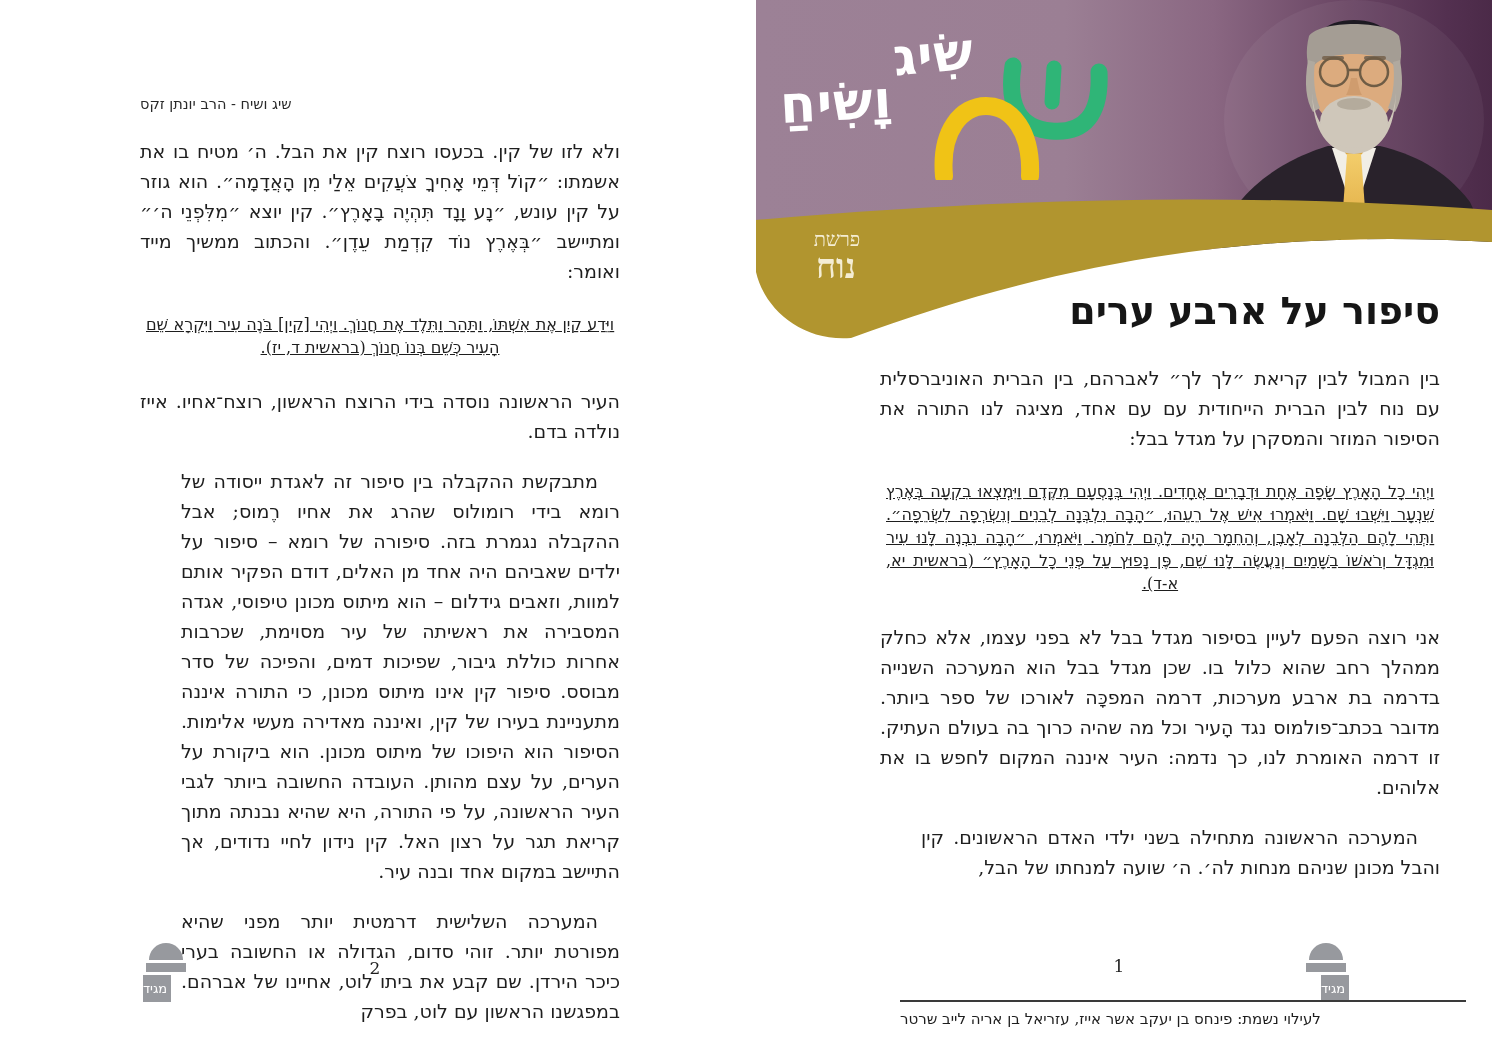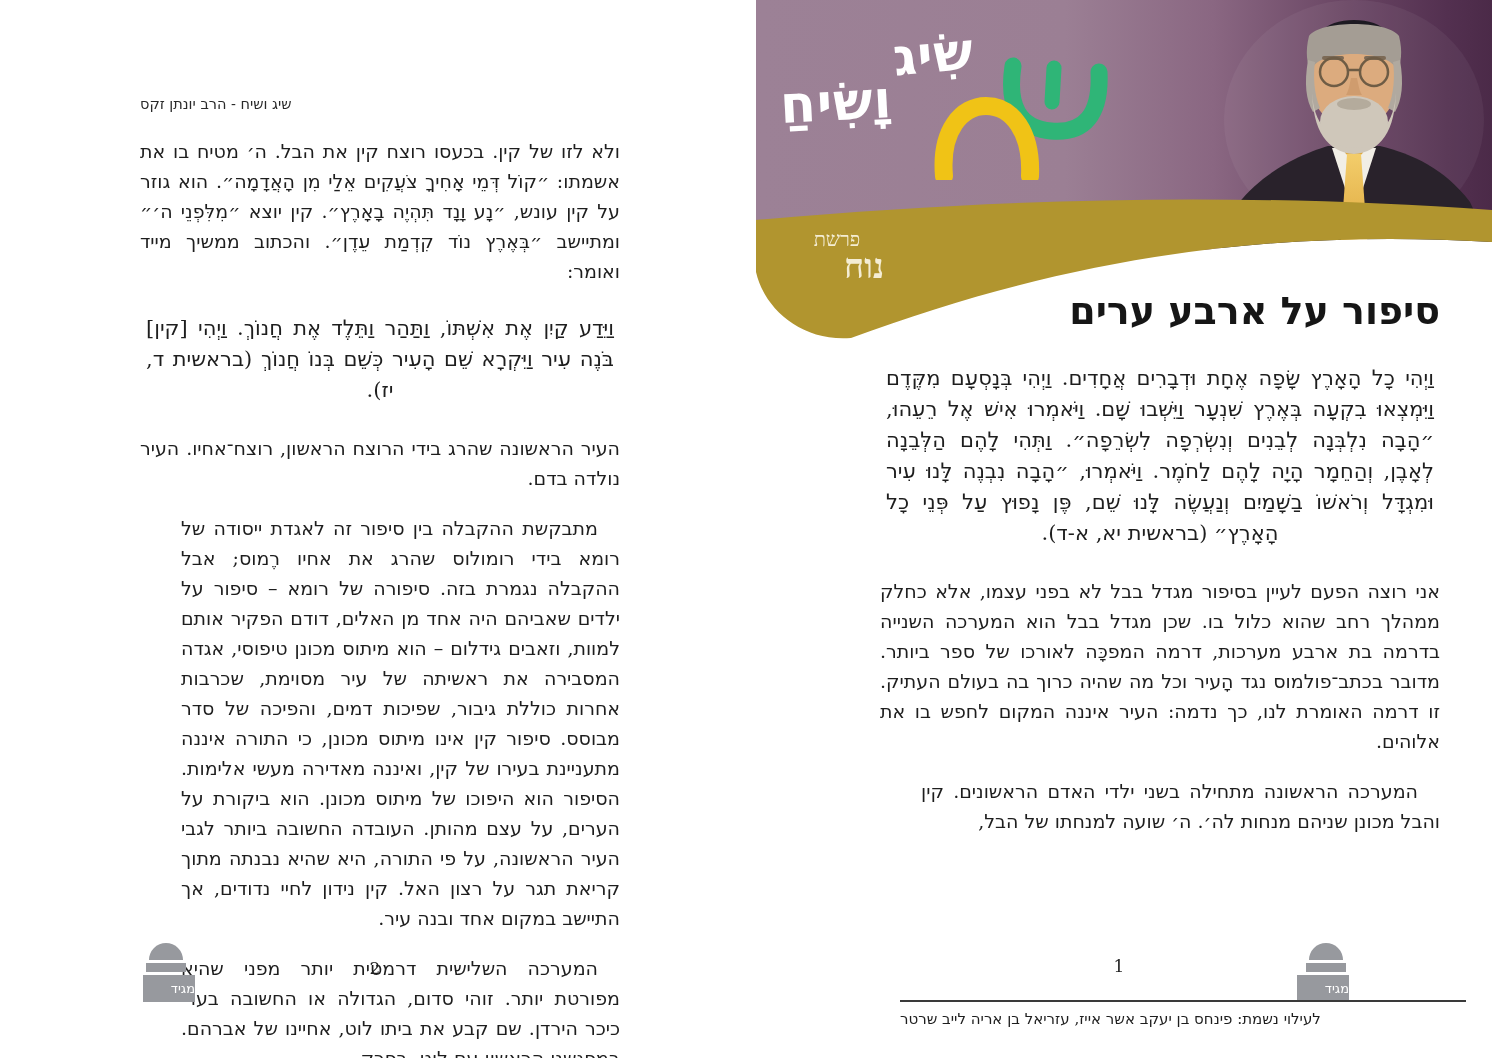--- a/index.html
+++ b/index.html
@@ -9,76 +9,76 @@
 
   
   .page { position:absolute; top:0; height:1058px; direction:rtl; }
   .page-left  { left:0;   width:756px; padding:96px 136px 0 140px; }
   .page-right { left:756px; width:736px; }
 
   .running-header { font-size:14.5px; color:#2a2a2a; text-align:left; margin-bottom:24px; }
 
   .para { font-size:19px; line-height:30px; text-align:justify; margin-bottom:20px; }
   .para.indent { text-indent:22px;margin-left:41px; }
-  .quote { font-size:21px; line-height:31px; text-align:justify; text-align-last:center;
-           margin:27px 6px 27px 6px; }
+  .quote { font-size:16px; line-height:23px; text-align:justify; text-align-last:center;
+           margin:27px 6px 27px 6px;text-decoration:underline; }
 
   
   .rp-header { position:relative; height:250px; overflow:visible;
     background:linear-gradient(90deg,#9c8196 0%,#9b7f94 42%,#8a6782 62%,#6a4664 80%,#533050 94%,#4b2a48 100%); }
   .swoosh { position:absolute; left:0; top:190px; width:736px; height:160px; pointer-events:none; }
 
   .logo-cluster { position:absolute; top:0; left:0; width:420px; height:200px; }
   .logo-word { position:absolute; color:#ffffff; font-family:"DejaVu Sans",sans-serif;
                font-weight:bold; font-size:52px; line-height:1; letter-spacing:1px; }
   .logo-word-1 { left:137px; top:28px; transform:rotate(-5deg); }
   .logo-word-2 { left:24px;  top:76px; transform:rotate(-3deg); }
   .logo-shin { position:absolute; left:243px; top:56px; }
   .logo-arch { position:absolute; left:176px; top:96px; }
 
   .portrait { position:absolute; right:0; top:0; }
 
   .parasha { position:absolute; left:18px; top:228px; width:110px; z-index:3;
              color:#f4edd4; text-align:right; font-family:Liberation Serif, serif; }
   .parasha-label { font-size:20px; padding-left:16px; text-align:center; }
-  .parasha-name  { font-size:34px; font-weight:bold; line-height:32px; padding-left:42px; text-align:right; }
+  .parasha-name  { font-size:34px; font-weight:bold; line-height:32px; padding-left:42px; text-align:left; }
 
   
   .rp-content { position:relative; z-index:3; padding:38px 52px 0 124px; }
   .page-title { font-size:38px; font-weight:bold; text-align:right; margin-bottom:30px; color:#161616; }
 
   
   .page-number { position:absolute; font-size:17px; direction:ltr; }
   .pn-left  { left:352px; top:958px; width:46px; text-align:center; }
   .pn-right { left:340px; top:956px; width:46px; text-align:center; }
 
   .maggid { position:absolute; width:46px; }
   .maggid-left  { left:143px; top:943px; }
   .maggid-right { left:547px; top:943px; }
   .maggid-dome { width:34px; height:17px; background:#97999e; border-radius:17px 17px 0 0; margin:0 auto; }
   .maggid-band { width:40px; height:9px;  background:#97999e; margin:3px auto 0; }
-  .maggid-box  { width:52px; height:27px; background:#97999e; margin-top:3px;
-                 color:#ffffff; font-size:13px; line-height:27px; text-align:right;
+  .maggid-box  { width:28px; height:27px; background:#97999e; margin-top:3px;
+                 color:#ffffff; font-size:13px; line-height:27px; text-align:left;
                  font-family:"DejaVu Sans",sans-serif; }
 
   .rp-footer-line { position:absolute; left:144px; width:566px; top:1000px; height:2px; background:#3a3a3a; }
   .rp-footer-text { position:absolute; left:144px; width:566px; top:1010px;
                     font-size:15px; text-align:left; direction:rtl; }
 </style>
 </head>
 <body>
 
 <div class="spread">
 
   <section class="page page-left">
     <div class="running-header">שיג ושיח - הרב יונתן זקס</div>
 
     <p class="para">ולא לזו של קין. בכעסו רוצח קין את הבל. ה׳ מטיח בו את אשמתו: ״קוֹל דְּמֵי אָחִיךָ צֹעֲקִים אֵלַי מִן הָאֲדָמָה״. הוא גוזר על קין עונש, ״נָע וָנָד תִּהְיֶה בָאָרֶץ״. קין יוצא ״מִלִּפְנֵי ה׳״ ומתיישב ״בְּאֶרֶץ נוֹד קִדְמַת עֵדֶן״. והכתוב ממשיך מייד ואומר:</p>
     <p class="quote">וַיֵּדַע קַיִן אֶת אִשְׁתּוֹ, וַתַּהַר וַתֵּלֶד אֶת חֲנוֹךְ. וַיְהִי [קין] בֹּנֶה עִיר וַיִּקְרָא שֵׁם הָעִיר כְּשֵׁם בְּנוֹ חֲנוֹךְ (בראשית ד, יז).</p>
-    <p class="para">העיר הראשונה שהרג בידי הרוצח הראשון, רוצח־אחיו. העיר נולדה בדם.</p>
+    <p class="para">העיר הראשונה נוסדה בידי הרוצח הראשון, רוצח־אחיו. אייז נולדה בדם.</p>
     <p class="para indent">מתבקשת ההקבלה בין סיפור זה לאגדת ייסודה של רומא בידי רומולוס שהרג את אחיו רֶמוס; אבל ההקבלה נגמרת בזה. סיפורה של רומא – סיפור על ילדים שאביהם היה אחד מן האלים, דודם הפקיר אותם למוות, וזאבים גידלום – הוא מיתוס מכונן טיפוסי, אגדה המסבירה את ראשיתה של עיר מסוימת, שכרבות אחרות כוללת גיבור, שפיכות דמים, והפיכה של סדר מבוסס. סיפור קין אינו מיתוס מכונן, כי התורה איננה מתעניינת בעירו של קין, ואיננה מאדירה מעשי אלימות. הסיפור הוא היפוכו של מיתוס מכונן. הוא ביקורת על הערים, על עצם מהותן. העובדה החשובה ביותר לגבי העיר הראשונה, על פי התורה, היא שהיא נבנתה מתוך קריאת תגר על רצון האל. קין נידון לחיי נדודים, אך התיישב במקום אחד ובנה עיר.</p>
     <p class="para indent">המערכה השלישית דרמטית יותר מפני שהיא מפורטת יותר. זוהי סדום, הגדולה או החשובה בערי כיכר הירדן. שם קבע את ביתו לוט, אחיינו של אברהם. במפגשנו הראשון עם לוט, בפרק</p>
   </section>
 
   <div class="page-number pn-left" style="left:352px;">2</div>
 
   <div class="maggid maggid-left" style="position:absolute;">
     <div class="maggid-dome"></div>
     <div class="maggid-band"></div>
     <div class="maggid-box">מגיד</div>
@@ -147,20 +147,21 @@
       </svg>
 
       <div class="parasha">
         <div class="parasha-label">פרשת</div>
         <div class="parasha-name">נוח</div>
       </div>
     </header>
 
     <div class="rp-content">
       <h1 class="page-title">סיפור על ארבע ערים</h1>
+      <p class="para">בין המבול לבין קריאת ״לך לך״ לאברהם, בין הברית האוניברסלית עם נוח לבין הברית הייחודית עם עם אחד, מציגה לנו התורה את הסיפור המוזר והמסקרן על מגדל בבל:</p>
       <p class="quote">וַיְהִי כָל הָאָרֶץ שָׂפָה אֶחָת וּדְבָרִים אֲחָדִים. וַיְהִי בְּנָסְעָם מִקֶּדֶם וַיִּמְצְאוּ בִקְעָה בְּאֶרֶץ שִׁנְעָר וַיֵּשְׁבוּ שָׁם. וַיֹּאמְרוּ אִישׁ אֶל רֵעֵהוּ, ״הָבָה נִלְבְּנָה לְבֵנִים וְנִשְׂרְפָה לִשְׂרֵפָה״. וַתְּהִי לָהֶם הַלְּבֵנָה לְאָבֶן, וְהַחֵמָר הָיָה לָהֶם לַחֹמֶר. וַיֹּאמְרוּ, ״הָבָה נִבְנֶה לָּנוּ עִיר וּמִגְדָּל וְרֹאשׁוֹ בַשָּׁמַיִם וְנַעֲשֶׂה לָּנוּ שֵׁם, פֶּן נָפוּץ עַל פְּנֵי כָל הָאָרֶץ״ (בראשית יא, א-ד).</p>
       <p class="para">אני רוצה הפעם לעיין בסיפור מגדל בבל לא בפני עצמו, אלא כחלק ממהלך רחב שהוא כלול בו. שכן מגדל בבל הוא המערכה השנייה בדרמה בת ארבע מערכות, דרמה המפכָּה לאורכו של ספר ביותר. מדובר בכתב־פולמוס נגד הָעיר וכל מה שהיה כרוך בה בעולם העתיק. זו דרמה האומרת לנו, כך נדמה: העיר איננה המקום לחפש בו את אלוהים.</p>
       <p class="para indent">המערכה הראשונה מתחילה בשני ילדי האדם הראשונים. קין והבל מכונן שניהם מנחות לה׳. ה׳ שועה למנחתו של הבל,</p>
     </div>
 
     <div class="page-number pn-right">1</div>
 
     <div class="maggid maggid-right">
       <div class="maggid-dome"></div>
       <div class="maggid-band"></div>

